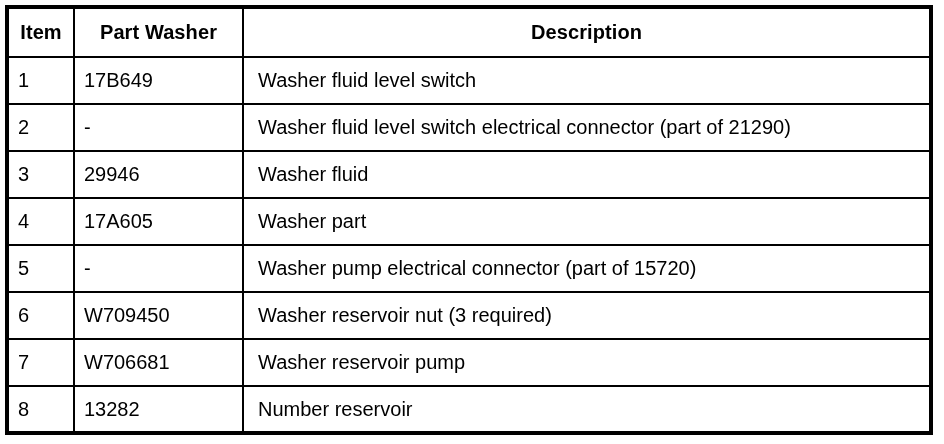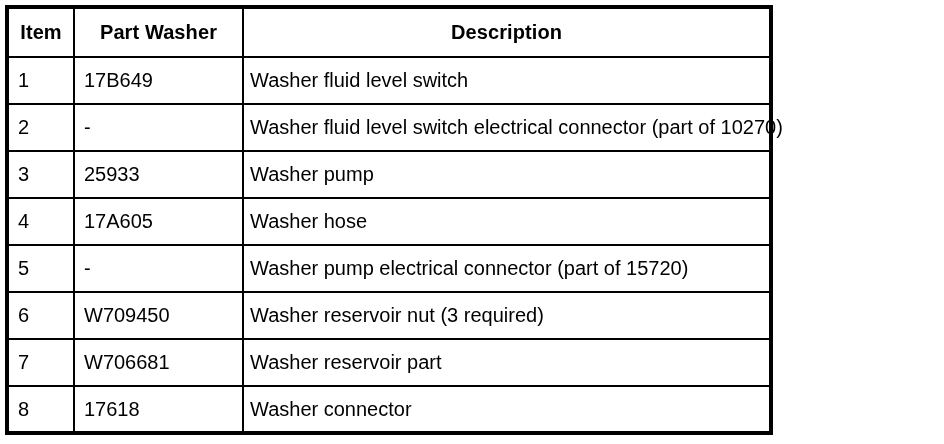--- a/index.html
+++ b/index.html
@@ -18,21 +18,21 @@
     position: relative;
     width: 944px;
     height: 444px;
     background: #ffffff;
     box-sizing: border-box;
   }
   .parts-table {
     position: absolute;
     left: 5px;
     top: 5px;
-    width: 768px;
+    width: 928px;
     border-collapse: collapse;
     table-layout: fixed;
     background: #ffffff;
     border: 4px solid #000000;
   }
   .parts-table col.col-item { width: 67px; }
   .parts-table col.col-part { width: 169px; }
   .parts-table col.col-desc { width: auto; }
 
   .parts-table th,
@@ -53,21 +53,21 @@
     letter-spacing: 0.1px;
   }
   .parts-table tbody td {
     height: 47px;
     font-weight: normal;
     text-align: left;
     padding: 0 0 0 9px;
     white-space: nowrap;
   }
   .parts-table tbody td.cell-desc {
-    padding-left: 6px;
+    padding-left: 14px;
   }
   .parts-table tbody tr:last-child td {
     border-bottom: none;
   }
   .parts-table tbody td.cell-item,
   .parts-table thead th.head-item {
     border-left: none;
   }
   .parts-table tbody td.cell-desc,
   .parts-table thead th.head-desc {
@@ -93,47 +93,47 @@
     </thead>
     <tbody>
       <tr>
         <td class="cell-item">1</td>
         <td class="cell-part">17B649</td>
         <td class="cell-desc">Washer fluid level switch</td>
       </tr>
       <tr>
         <td class="cell-item">2</td>
         <td class="cell-part">-</td>
-        <td class="cell-desc">Washer fluid level switch electrical connector (part of 10270)</td>
+        <td class="cell-desc">Washer fluid level switch electrical connector (part of 21290)</td>
       </tr>
       <tr>
         <td class="cell-item">3</td>
-        <td class="cell-part">25933</td>
-        <td class="cell-desc">Washer pump</td>
+        <td class="cell-part">29946</td>
+        <td class="cell-desc">Washer fluid</td>
       </tr>
       <tr>
         <td class="cell-item">4</td>
         <td class="cell-part">17A605</td>
-        <td class="cell-desc">Washer hose</td>
+        <td class="cell-desc">Washer part</td>
       </tr>
       <tr>
         <td class="cell-item">5</td>
         <td class="cell-part">-</td>
         <td class="cell-desc">Washer pump electrical connector (part of 15720)</td>
       </tr>
       <tr>
         <td class="cell-item">6</td>
         <td class="cell-part">W709450</td>
         <td class="cell-desc">Washer reservoir nut (3 required)</td>
       </tr>
       <tr>
         <td class="cell-item">7</td>
         <td class="cell-part">W706681</td>
-        <td class="cell-desc">Washer reservoir part</td>
+        <td class="cell-desc">Washer reservoir pump</td>
       </tr>
       <tr>
         <td class="cell-item">8</td>
-        <td class="cell-part">17618</td>
-        <td class="cell-desc">Washer connector</td>
+        <td class="cell-part">13282</td>
+        <td class="cell-desc">Number reservoir</td>
       </tr>
     </tbody>
   </table>
 </div>
 
 </body></html>

